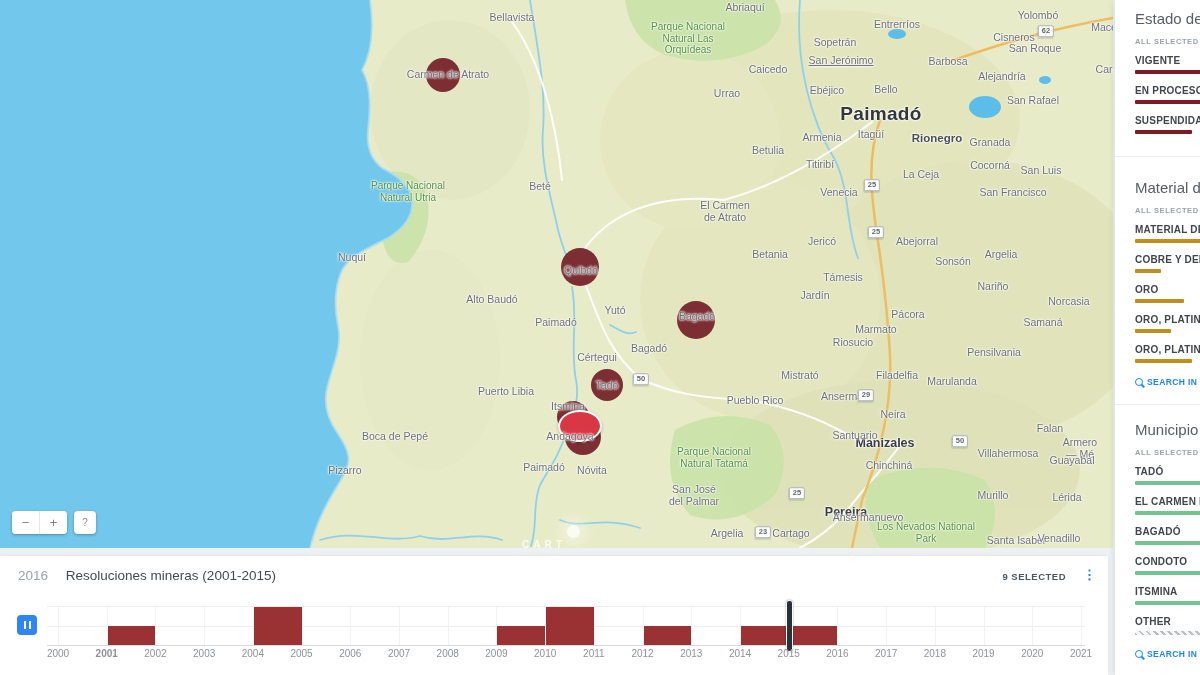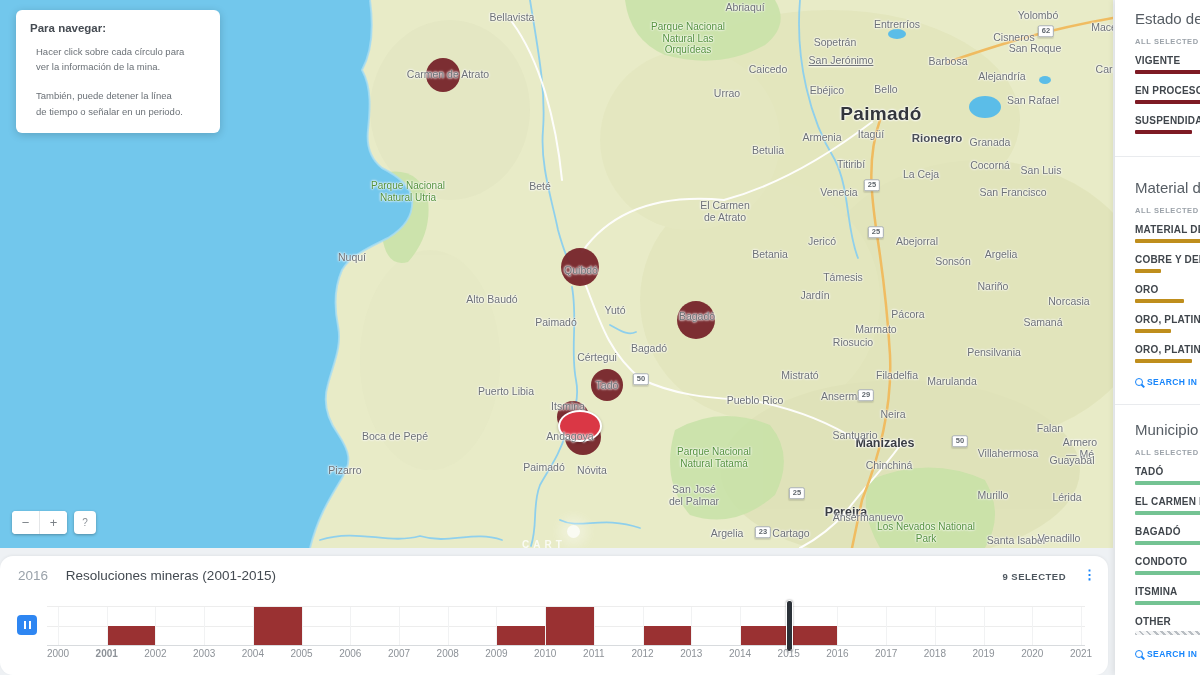--- a/index.html
+++ b/index.html
@@ -36,21 +36,21 @@
   .zc-help{margin-left:7px;width:22px;height:23px;background:#fff;border-radius:4px;box-shadow:0 1px 3px rgba(0,0,0,.3);
       display:flex;align-items:center;justify-content:center;font-size:10px;color:#8a9096;cursor:pointer;}
 
   
   #carto{position:absolute;left:522px;top:512px;display:flex;align-items:center;opacity:.8;z-index:25;}
   #carto .txt{font-size:10px;font-weight:bold;letter-spacing:4px;color:#fff;margin-top:27px;}
   #carto .dot{width:13px;height:13px;border-radius:50%;background:#fff;margin-left:1px;
       box-shadow:0 0 10px 8px rgba(255,255,255,.35);}
 
   
-  #timeline{position:absolute;left:0;top:556px;width:1108px;height:119px;background:#fff;box-shadow:0 -1px 3px rgba(0,0,0,.05);border-radius:13px;}
+  #timeline{position:absolute;left:0;top:556px;width:1108px;height:119px;background:#fff;box-shadow:0 -1px 3px rgba(0,0,0,.05);}
   #tl-header{position:absolute;left:18px;top:12px;font-size:13.5px;}
   #tl-year{color:#9aa2aa;margin-right:14px;}
   #tl-title{color:#434a51;}
   #tl-selected{position:absolute;right:42px;top:15px;font-size:9.5px;letter-spacing:.5px;color:#4d565e;font-weight:bold;}
   #tl-menu{position:absolute;right:12px;top:11px;color:#1785fb;font-size:13px;font-weight:bold;cursor:pointer;line-height:1.2;}
   #pause-btn{position:absolute;left:17px;top:59px;width:20px;height:20px;border-radius:4px;background:#2e86f2;
       display:flex;align-items:center;justify-content:center;cursor:pointer;}
   #pause-btn .pb{width:2px;height:8px;background:#fff;margin:0 1.5px;}
   #chart{position:absolute;left:47px;top:50px;width:1038px;height:38px;border-top:1px solid #ededed;border-bottom:1px solid #d8dbde;}
   #chart .midline{position:absolute;left:0;right:0;top:50%;border-top:1px solid #ededed;}
@@ -165,21 +165,21 @@
         <span class="ml n" style="left: 827px; top: 90px;">Ebéjico</span>
         <span class="ml n" style="left: 886px; top: 89px;">Bello</span>
         <span class="ml B" style="left: 881px; top: 114px;">Paimadó</span>
         <span class="ml n" style="left: 1002px; top: 76px;">Alejandría</span>
         <span class="ml n" style="left: 1033px; top: 100px;">San Rafael</span>
         <span class="ml n" style="left: 822px; top: 137px;">Armenia</span>
         <span class="ml n" style="left: 871px; top: 134px;">Itagüí</span>
         <span class="ml s" style="left: 937px; top: 139px;">Rionegro</span>
         <span class="ml n" style="left: 990px; top: 142px;">Granada</span>
         <span class="ml n" style="left: 768px; top: 150px;">Betulia</span>
-        <span class="ml n" style="left: 851px; top: 164px;">Titiribí</span>
+        <span class="ml n" style="left: 820px; top: 164px;">Titiribí</span>
         <span class="ml n" style="left: 990px; top: 165px;">Cocorná</span>
         <span class="ml n" style="left: 1041px; top: 170px;">San Luis</span>
         <span class="ml n" style="left: 921px; top: 174px;">La Ceja</span>
         <span class="ml n" style="left: 839px; top: 192px;">Venecia</span>
         <span class="ml n" style="left: 1013px; top: 192px;">San Francisco</span>
         <span class="ml n" style="left: 725px; top: 211px;">El Carmen
 de Atrato</span>
         <span class="ml n" style="left: 822px; top: 241px;">Jericó</span>
         <span class="ml n" style="left: 770px; top: 254px;">Betania</span>
         <span class="ml n" style="left: 843px; top: 277px;">Támesis</span>
@@ -253,28 +253,20 @@
         <span class="shield" style="left: 866px; top: 395px;">29</span>
         <span class="shield" style="left: 763px; top: 532px;">23</span>
       </div>
 
     <div id="carto">
       <span class="txt">CART</span>
       <span class="dot"></span>
     </div>
   </div>
 
-  <div id="tooltip">
-    <div class="tt-title">Para navegar:</div>
-    <div class="tt-line">Hacer click sobre cada círculo para</div>
-    <div class="tt-line">ver la información de la mina.</div>
-    <div class="gap"></div>
-    <div class="tt-line">También, puede detener la línea</div>
-    <div class="tt-line">de tiempo o señalar en un periodo.</div>
-  </div>
 
   <div id="zoomctl">
     <div class="zc-group">
       <div class="zc-btn first">−</div>
       <div class="zc-btn">+</div>
     </div>
     <div class="zc-help">?</div>
   </div>
 
   <div id="timeline">

